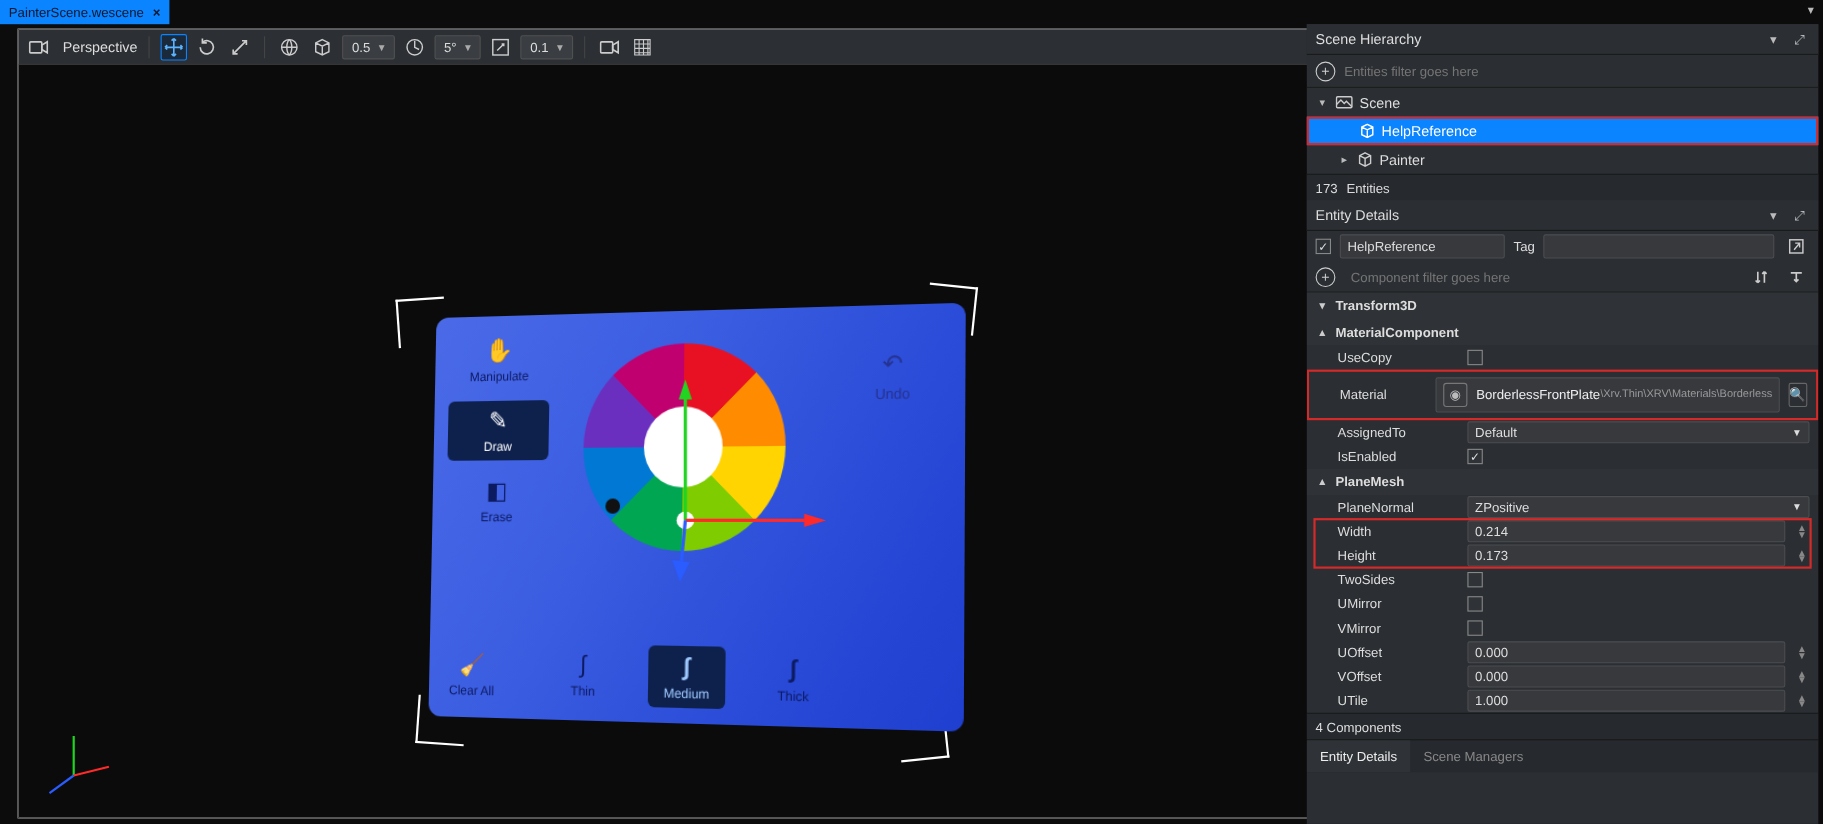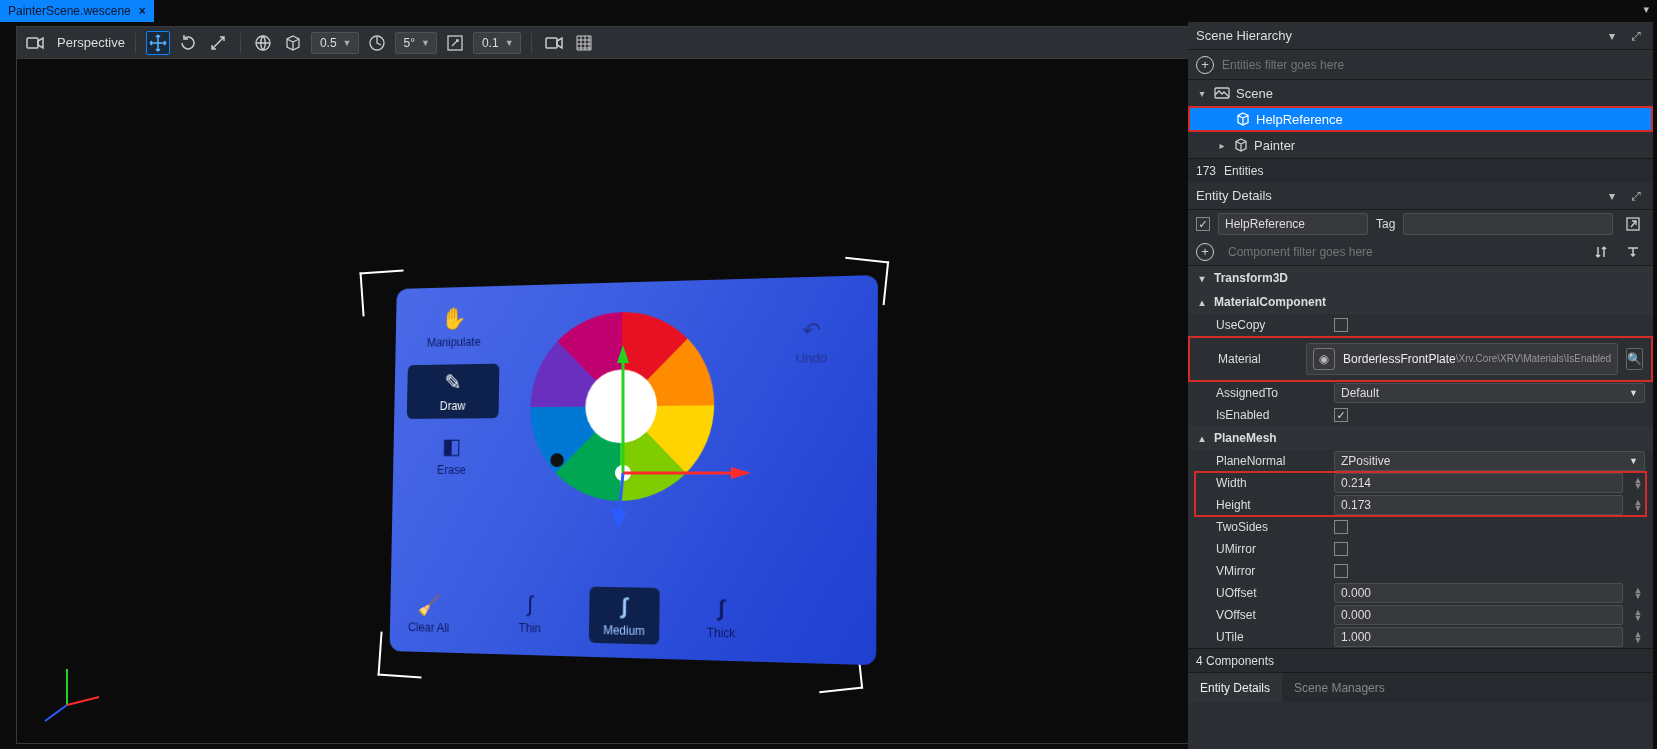--- a/index.html
+++ b/index.html
@@ -336,21 +336,21 @@
       <span class="plbl">UseCopy</span>
       <span class="chk"></span>
     </div>
     <div style="position:relative;">
       <div class="prop hl-box" style="height:46px;">
         <span class="plbl">Material</span>
         <div class="asset-box">
           <span class="aic">◉</span>
           <span class="atxt">
             <span class="l1">BorderlessFrontPlate</span>
-            <span class="l2">\Xrv.Core\XRV\Materials\IsEnabled</span>
+            <span class="l2">\Xrv.Thin\XRV\Materials\Borderless</span>
           </span>
         </div>
         <span class="asset-search">🔍</span>
       </div>
     </div>
     <div class="prop">
       <span class="plbl">AssignedTo</span>
       <span class="pval">
           <div class="sel">
             <span>Default</span>

